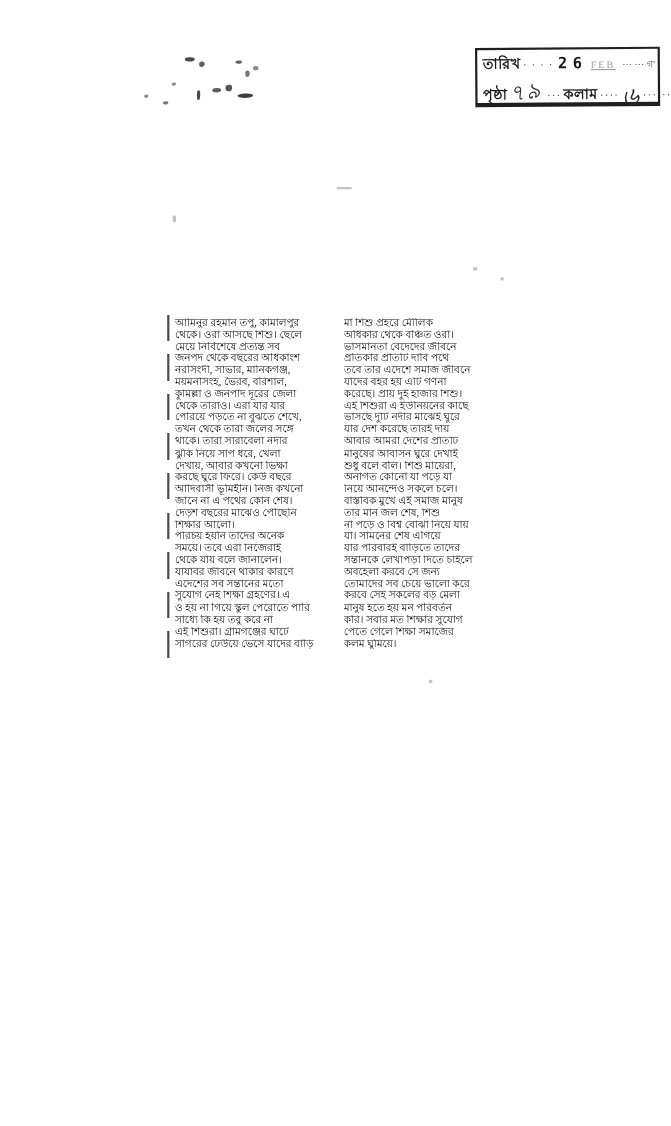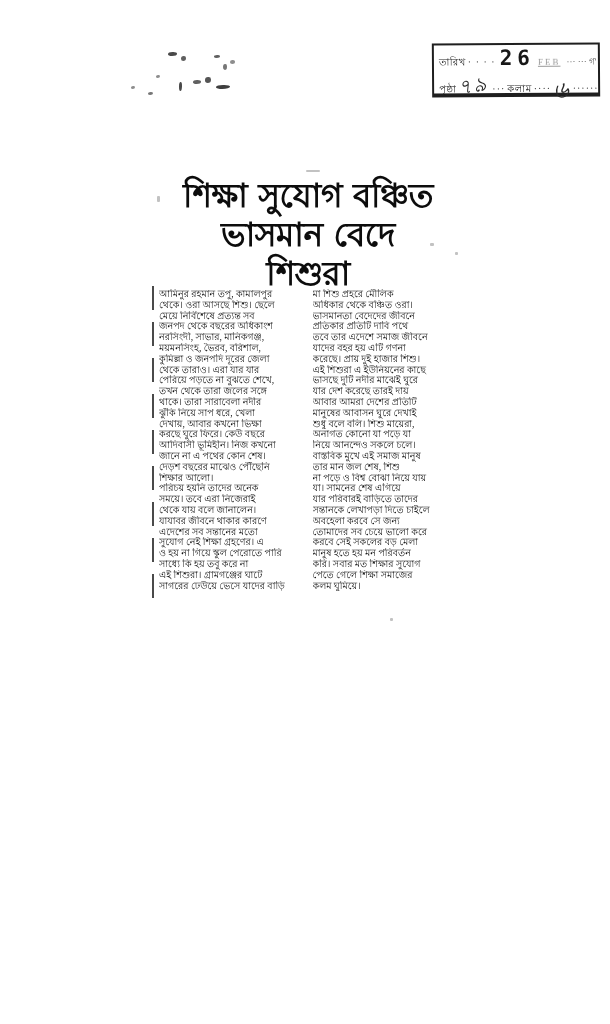--- a/index.html
+++ b/index.html
@@ -17,23 +17,23 @@
   
   .stamp-box{
     position:absolute;left:432px;top:43px;width:168px;height:54px;
     border:2px solid #1f1f1f;border-bottom-width:4px;
     box-sizing:border-box;padding:2px 4px 0 5px;
     font-family:"Liberation Serif", serif;
     color:#1a1a1a;
     transform:rotate(-0.4deg);
   }
   .stamp-row{display:flex;align-items:baseline;white-space:nowrap;line-height:22px;}
-  .stamp-label{font-size:10px;font-weight:normal;letter-spacing:.5px;}
+  .stamp-label{font-size:13px;font-weight:bold;letter-spacing:.5px;}
   .stamp-dots{font-size:10px;letter-spacing:1px;color:#333;margin:0 2px;}
-  .stamp-date{font-size:21px;font-weight:bold;letter-spacing:5px;color:#171717;margin-left:2px;font-family:"DejaVu Sans Mono", monospace;}
+  .stamp-date{font-size:14px;font-weight:bold;letter-spacing:5px;color:#171717;margin-left:2px;font-family:"DejaVu Sans Mono", monospace;}
   .stamp-faint{font-size:9px;color:#9a9a9a;letter-spacing:2px;margin-left:3px;filter:blur(.4px);text-decoration:underline;}
   .stamp-tick{font-size:9px;color:#555;margin-left:6px;}
   .handwrite{
     font-family:"DejaVu Serif", serif;font-style:italic;color:#2a2a2a;
     display:inline-block;
   }
   .hw-page{font-size:20px;transform:rotate(-8deg);margin:0 2px;letter-spacing:2px;}
   .hw-col{font-size:24px;transform:rotate(10deg) translateY(6px);margin:0 1px;}
 
   
@@ -101,25 +101,20 @@
       <span class="stamp-label">পৃষ্ঠা</span>
       <span class="handwrite hw-page">৭৯</span>
       <span class="stamp-dots">···</span>
       <span class="stamp-label">কলাম</span>
       <span class="stamp-dots">····</span>
       <span class="handwrite hw-col">৬</span>
       <span class="stamp-dots">······</span>
     </div>
   </div>
 
-  <div class="headline">
-    <div class="hl">শিক্ষা সুযোগ বঞ্চিত</div>
-    <div class="hl">ভাসমান বেদে</div>
-    <div class="hl">শিশুরা</div>
-  </div>
 
   <div class="col-rule"></div>
 
   <div class="article">
     <div class="col">
         <div class="tline">আমিনুর রহমান তপু, কামালপুর</div>
         <div class="tline">থেকে। ওরা আসছে শিশু। ছেলে</div>
         <div class="tline">মেয়ে নির্বিশেষে প্রত্যন্ত সব</div>
         <div class="tline">জনপদ থেকে বছরের অধিকাংশ</div>
         <div class="tline">নরসিংদী, সাভার, মানিকগঞ্জ,</div>

